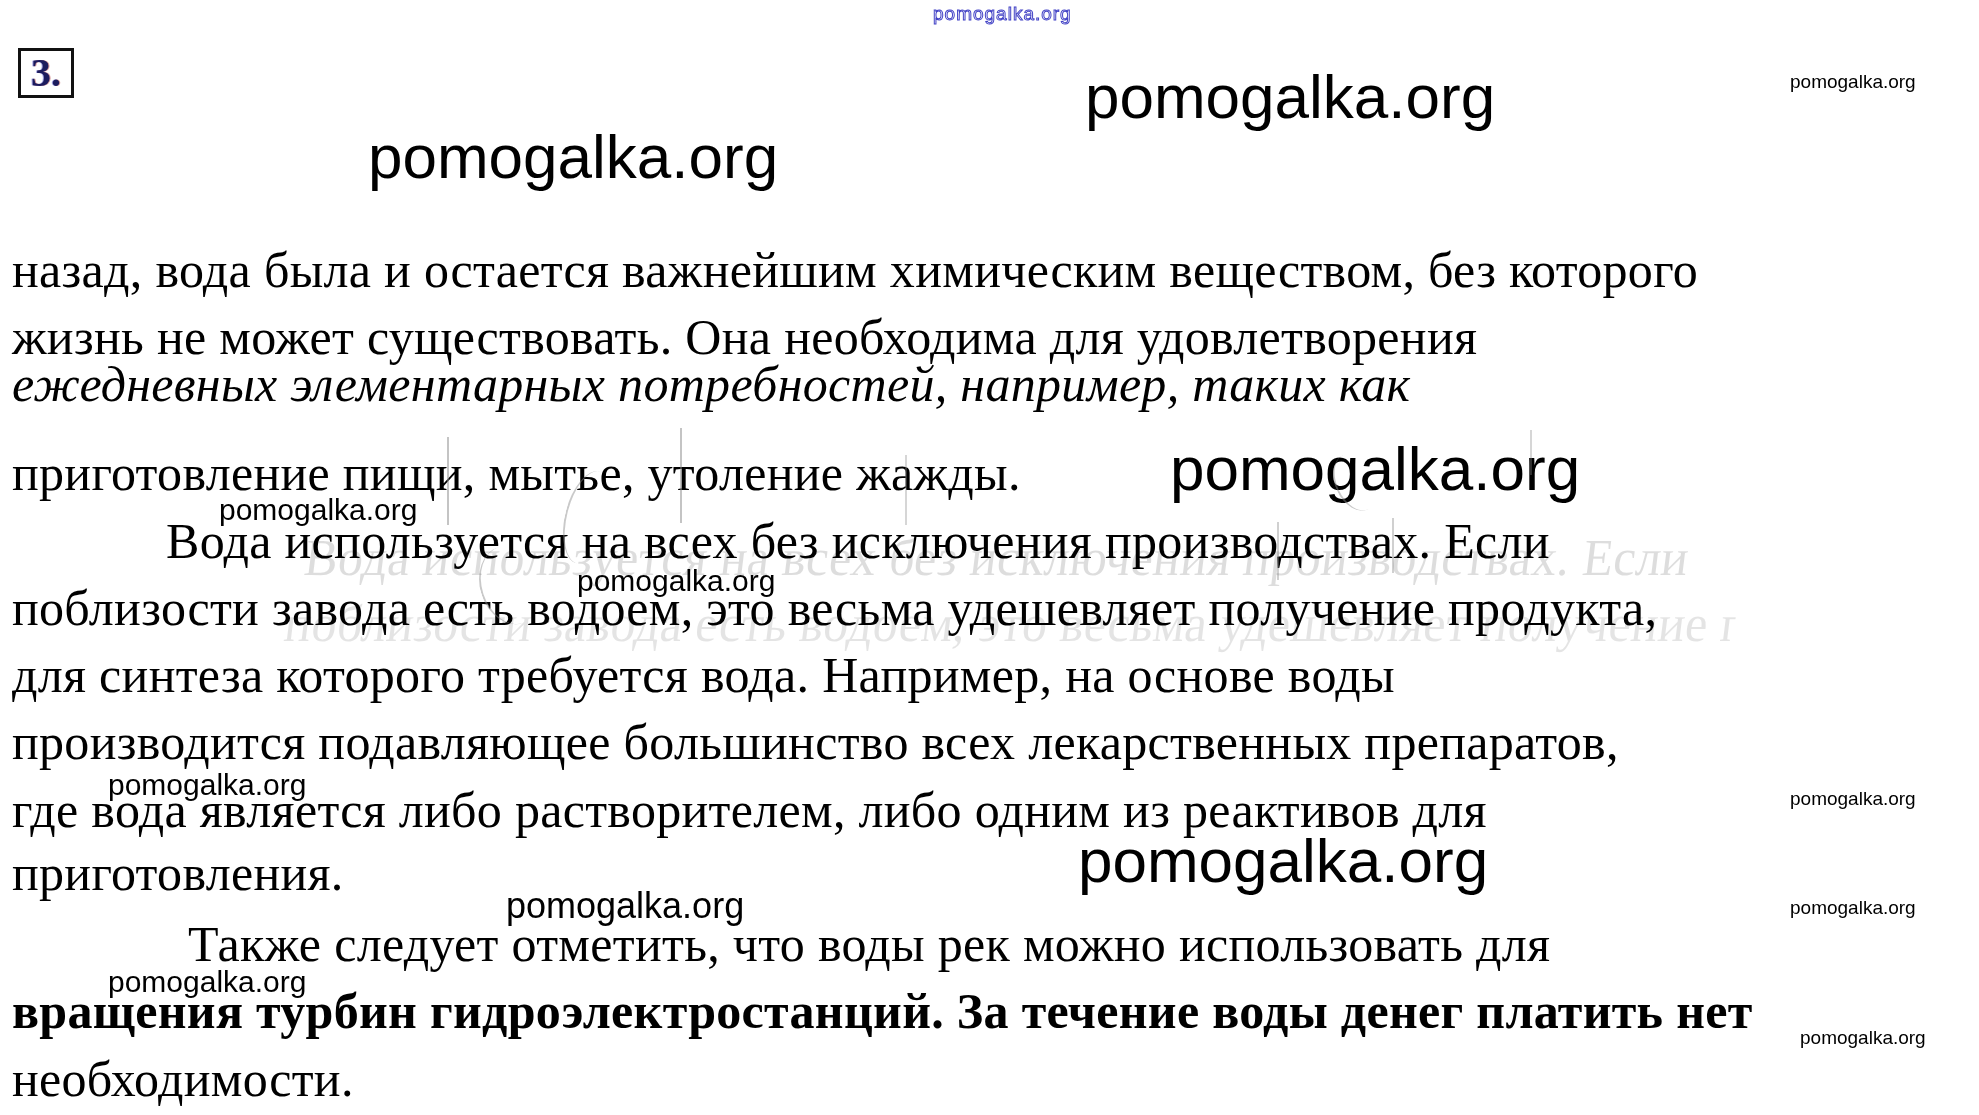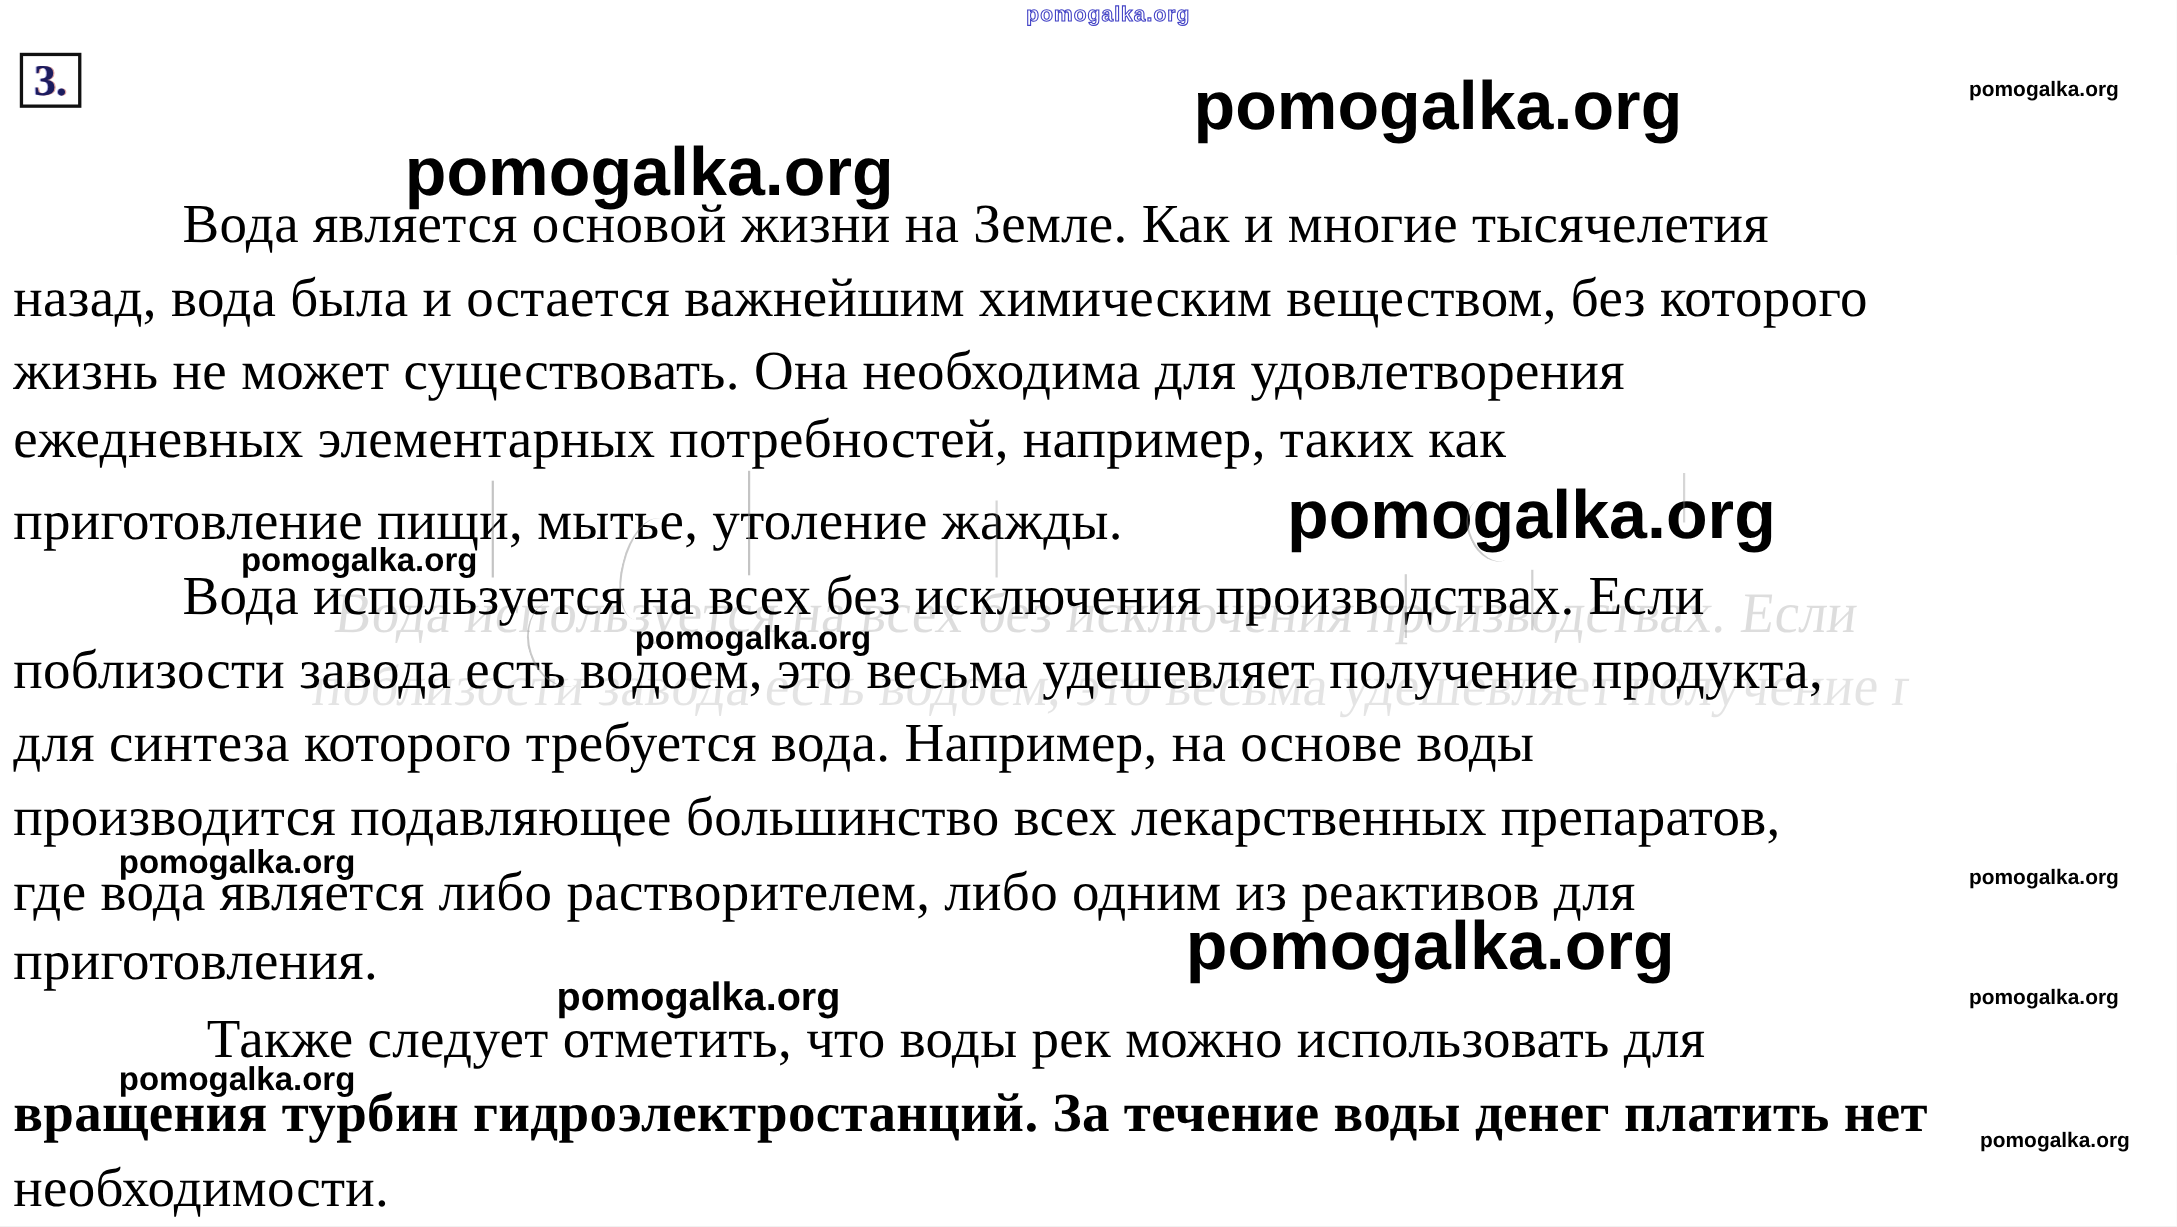--- a/index.html
+++ b/index.html
@@ -28,39 +28,39 @@
 
   
   .line{
     position:absolute;left:12px;
     font-size:50px;line-height:60px;
     letter-spacing:.3px;
     color:#000;
     white-space:nowrap;
   }
   .indent{left:166px;}
-  .l1{top:173px;} .l2{top:240px;} .l3{top:307px;} .l4{top:368px;} .l5{top:443px;}
+  .l1{top:173px;} .l2{top:240px;} .l3{top:307px;} .l4{top:354px;font-style:italic;} .l5{top:443px;}
   .l6{top:511px;} .l7{top:578px;} .l8{top:645px;text-align:right;} .l9{top:712px;}
   .l10{top:780px;} .l11{top:843px;}
   .l12{top:914px;margin-left:22px;} .l13{top:981px;font-weight:bold;} .l14{top:1049px;}
 
   
   .ghost{
     opacity:.13;
     transform:skewX(-7deg) scaleY(1.04);
     max-width:1450px;overflow:hidden;
   }
   .g6{top:527px;left:305px;}
   .g7{top:593px;left:285px;opacity:.10;}
 
   
   .wm{
     position:absolute;
     font-family:"Liberation Sans", sans-serif;
-    font-weight:bold;
+    font-weight:normal;
     color:#000;
     line-height:1;
     white-space:nowrap;
   }
   .wm-big{font-size:62px;}
   .wm-med{font-size:36px;}
   .wm-sm{font-size:30px;}
   .wm-xs{font-size:19px;}
   .wm-blue{
     font-size:19px;
@@ -95,21 +95,20 @@
 </style>
 </head>
 <body>
 
 <div id="page">
 
   <div class="num-box">
     <span class="num">3.</span>
   </div>
 
-  <div class="line l1 indent">Вода является основой жизни на Земле. Как и многие тысячелетия</div>
   <div class="line l2">назад, вода была и остается важнейшим химическим веществом, без которого</div>
   <div class="line l3">жизнь не может существовать. Она необходима для удовлетворения</div>
   <div class="line l4">ежедневных элементарных потребностей, например, таких как</div>
   <div class="line l5">приготовление пищи, мытье, утоление жажды.</div>
   <div class="line l6 indent">Вода используется на всех без исключения производствах. Если</div>
   <div class="line l7">поблизости завода есть водоем, это весьма удешевляет получение продукта,</div>
   <div class="line l8">для синтеза которого требуется вода. Например, на основе воды</div>
   <div class="line l9">производится подавляющее большинство всех лекарственных препаратов,</div>
   <div class="line l10">где вода является либо растворителем, либо одним из реактивов для</div>
   <div class="line l11">приготовления.</div>

